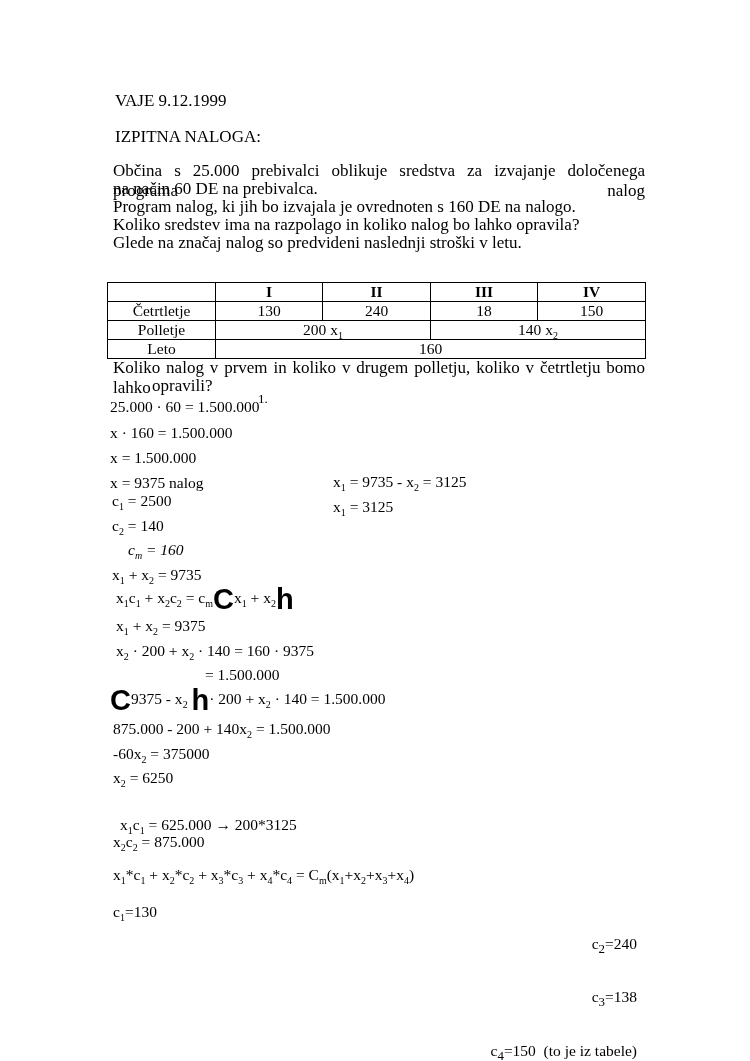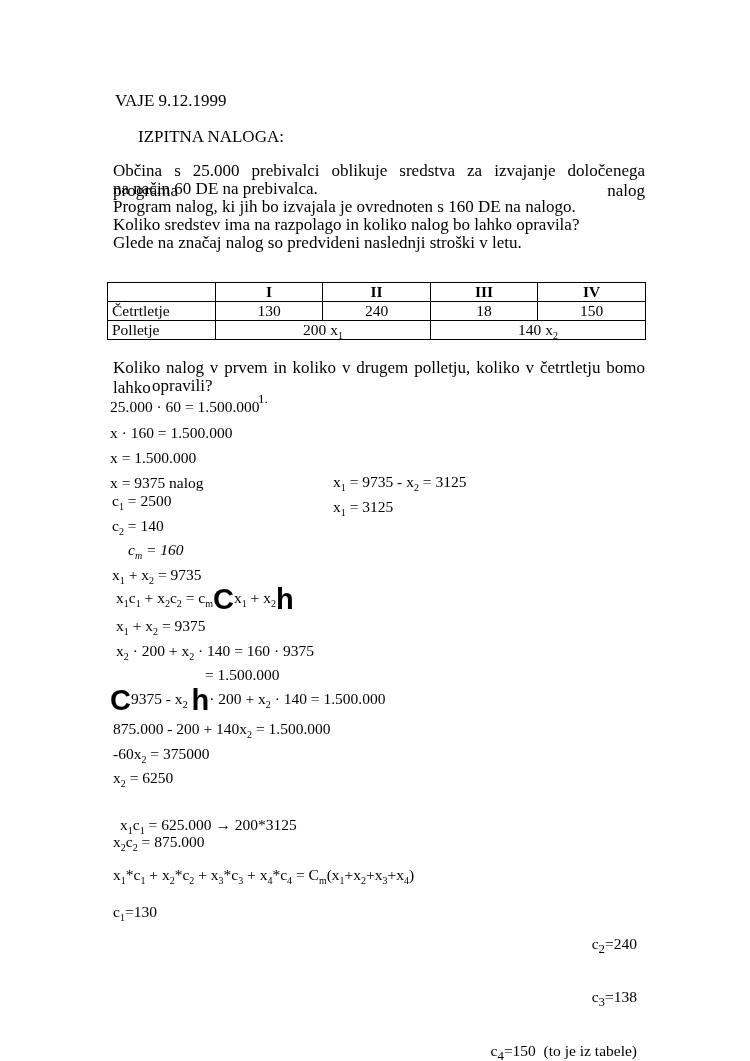--- a/index.html
+++ b/index.html
@@ -24,35 +24,35 @@
   }
   .marker{position:absolute;font-size:13px;}
   table.cost{
     position:absolute;left:107px;top:282px;width:538px;
     border-collapse:collapse;font-size:15.5px;table-layout:fixed;
   }
   table.cost td, table.cost th{
     border:1px solid #000;height:16px;padding:0 4px;overflow:hidden;
   }
   table.cost th{font-weight:bold;text-align:center;}
-  .rowlabel{text-align:left;}
+  .rowlabel{text-align:center;}
   .cellc{text-align:center;}
   .footer-right{
     position:absolute;right:113px;top:903px;
     text-align:right;font-size:15.5px;line-height:1.06;white-space:pre;
   }
   .footer-right div{margin-bottom:1px;text-align:right;}
 </style>
 </head>
 <body>
 
 <div class="page">
 
   <div class="line" style="left:115px;top:91px;">VAJE 9.12.1999</div>
-  <div class="line" style="left:115px;top:127px;margin-left:23px;">IZPITNA NALOGA:</div>
+  <div class="line" style="left:115px;top:127px;">IZPITNA NALOGA:</div>
 
   <div class="line jline" style="left:113px;top:161px;">Občina s 25.000 prebivalci oblikuje sredstva za izvajanje določenega programa nalog</div>
   <div class="line" style="left:113px;top:179px;">na način 60 DE na prebivalca.</div>
   <div class="line" style="left:113px;top:197px;">Program nalog, ki jih bo izvajala je ovrednoten s 160 DE na nalogo.</div>
   <div class="line" style="left:113px;top:233px;">Glede na značaj nalog so predvideni naslednji stroški v letu.</div>
   <div class="line" style="left:113px;top:215px;">Koliko sredstev ima na razpolago in koliko nalog bo lahko opravila?</div>
 
   <table class="cost">
     <colgroup>
       <col style="width:108px">
@@ -73,20 +73,24 @@
       <td class="rowlabel">Četrtletje</td>
       <td class="cellc">130</td>
       <td class="cellc">240</td>
       <td class="cellc">18</td>
       <td class="cellc">150</td>
     </tr>
     <tr>
       <td class="rowlabel">Polletje</td>
       <td class="cellc" colspan="2">200 x<sub>1</sub></td>
       <td class="cellc" colspan="2">140 x<sub>2</sub></td>
+    </tr>
+    <tr>
+      <td class="rowlabel">Leto</td>
+      <td class="cellc" colspan="4">160</td>
     </tr>
   </tbody>
     </table>
 
   <div class="line jline" style="left:113px;top:358px;">Koliko nalog v prvem in koliko v drugem polletju, koliko v četrtletju bomo lahko</div>
   <div class="line" style="left:113px;top:376px;margin-left:39px;">opravili?</div>
 
   <div class="marker" style="left:258px;top:391px;">1.</div>
 
   <div class="eq" style="left:110px;top:398px;">25.000 · 60 = 1.500.000</div>

